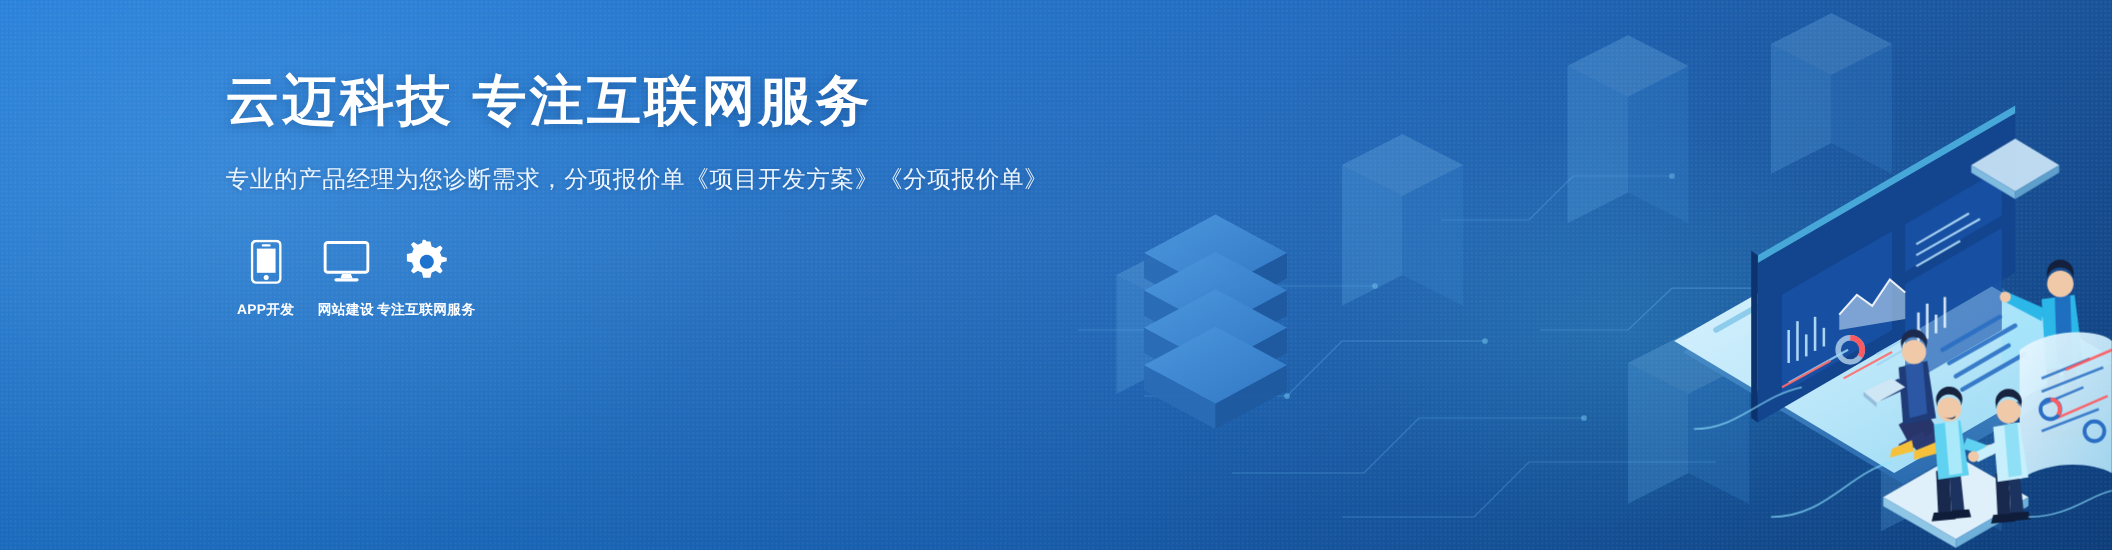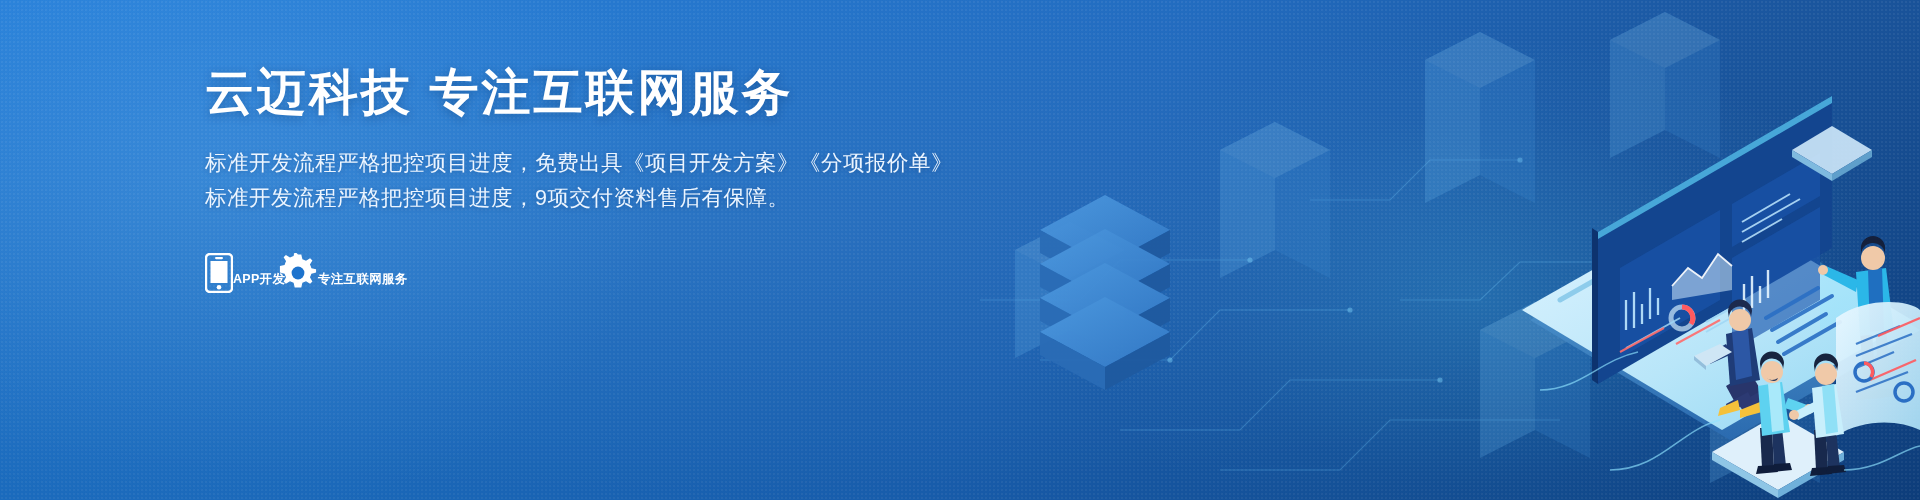--- a/index.html
+++ b/index.html
@@ -85,20 +85,21 @@
   
   .services {
     display: flex;
     align-items: flex-start;
     margin-top: 36px;
     gap: 0px;
   }
   .service {
     width: 73px;
     display: flex;
+    flex-direction: column;
     align-items: center;
     cursor: pointer;
   }
   .service .ico {
     height: 42px;
     display: flex;
     align-items: center;
     justify-content: center;
     margin-bottom: 14px;
   }
@@ -416,40 +417,49 @@
         <path d="M924 470 C960 470 980 450 1000 446"></path>
         <path d="M620 390 C660 390 680 360 718 352"></path>
       </g>
     </svg>
   </div>
 
   <div class="content">
 
     <h1 class="headline">云迈科技 专注互联网服务</h1>
 
-    <p class="subline">标准开发流程严格把控项目进度，免费出具《项目开发方案》《分项报价单》</p>
-
-    <p class="subline">标准开发流程严格把控项目进度，9项交付资料售后有保障。</p>
+    <p class="subline">专业的产品经理为您诊断需求，分项报价单《项目开发方案》《分项报价单》</p>
+
 
     <div class="services">
 
       <div class="service">
         <span class="ico">
           <svg width="28" height="40" viewBox="0 0 28 40" fill="#ffffff" xmlns="http://www.w3.org/2000/svg">
             <rect x="1" y="1" width="26" height="38" rx="4" ry="4" fill="none" stroke="#ffffff" stroke-width="2.4"></rect>
             <rect x="5.5" y="8" width="17" height="22" fill="#ffffff"></rect>
             <rect x="10" y="4" width="8" height="2.2" rx="1.1" fill="#ffffff"></rect>
             <circle cx="14" cy="34.2" r="2.3" fill="#ffffff"></circle>
           </svg>
         </span>
         <span class="lbl">APP开发</span>
       </div>
 
 
 
+      <div class="service">
+        <span class="ico">
+          <svg width="42" height="38" viewBox="0 0 42 38" xmlns="http://www.w3.org/2000/svg">
+            <rect x="1.5" y="1.5" width="39" height="27" rx="2.5" ry="2.5" fill="none" stroke="#ffffff" stroke-width="2.8"></rect>
+            <path d="M17 30 L25 30 L26.5 34 L15.5 34 Z" fill="#ffffff"></path>
+            <rect x="10" y="34" width="22" height="2.8" rx="1.4" fill="#ffffff"></rect>
+          </svg>
+        </span>
+        <span class="lbl">网站建设</span>
+      </div>
 
       <div class="service">
         <span class="ico">
           <svg width="40" height="40" viewBox="0 0 40 40" xmlns="http://www.w3.org/2000/svg">
             <path d="M20 1.5 l3.3 0 1.1 4.7 a14.7 14.7 0 0 1 3.6 1.5 l4.1 -2.5 2.3 2.3 -2.5 4.1 a14.7 14.7 0 0 1 1.5 3.6 l4.7 1.1 0 3.3 -4.7 1.1 a14.7 14.7 0 0 1 -1.5 3.6 l2.5 4.1 -2.3 2.3 -4.1 -2.5 a14.7 14.7 0 0 1 -3.6 1.5 l-1.1 4.7 -3.3 0 -3.3 0 -1.1 -4.7 a14.7 14.7 0 0 1 -3.6 -1.5 l-4.1 2.5 -2.3 -2.3 2.5 -4.1 a14.7 14.7 0 0 1 -1.5 -3.6 l-4.7 -1.1 0 -3.3 0 -3.3 4.7 -1.1 a14.7 14.7 0 0 1 1.5 -3.6 l-2.5 -4.1 2.3 -2.3 4.1 2.5 a14.7 14.7 0 0 1 3.6 -1.5 l1.1 -4.7 Z" fill="#ffffff"></path>
             <circle cx="20" cy="20" r="6.4" fill="#1d73cd"></circle>
           </svg>
         </span>
         <span class="lbl">专注互联网服务</span>
       </div>

